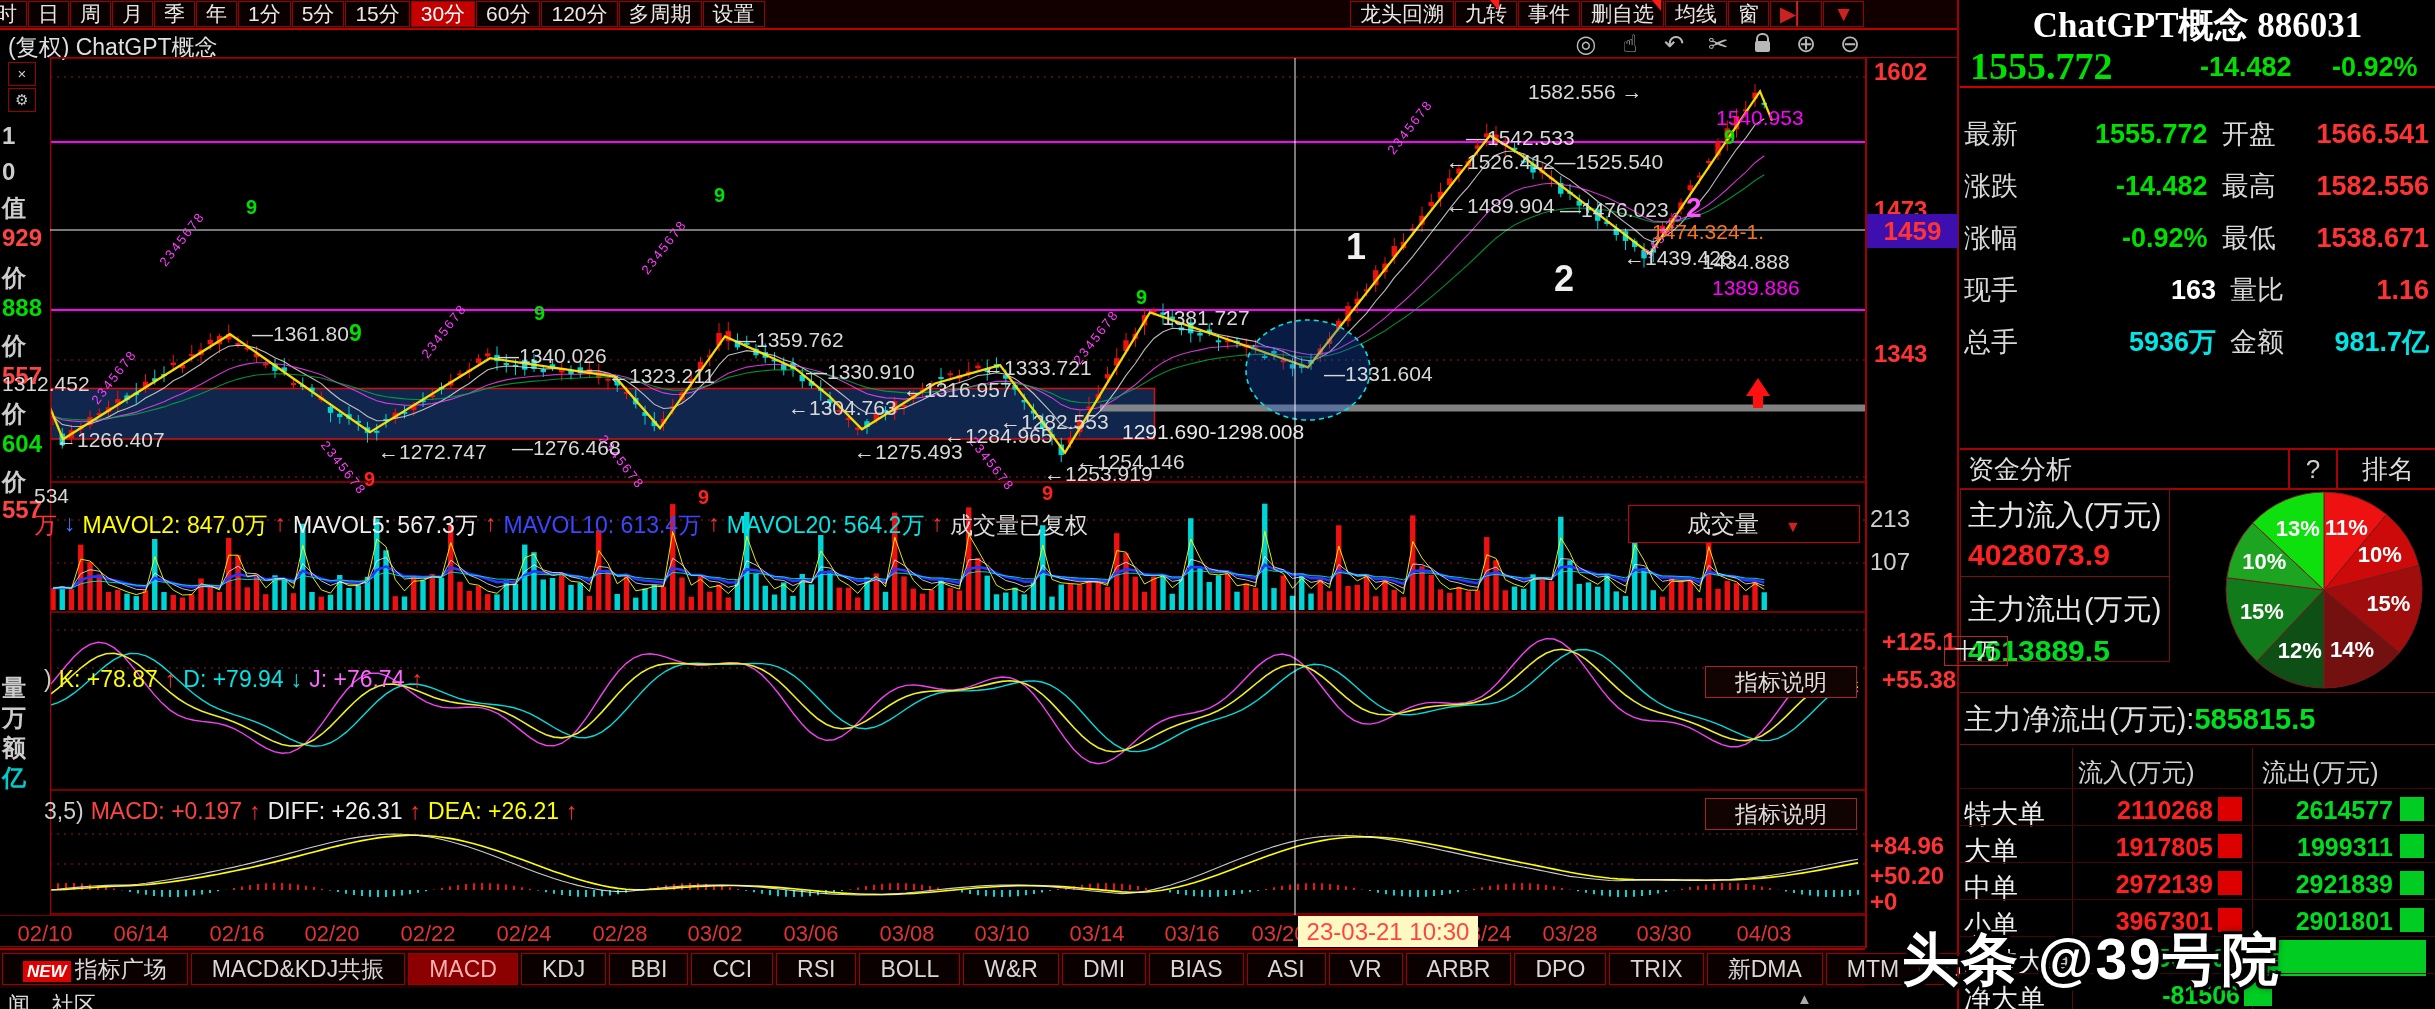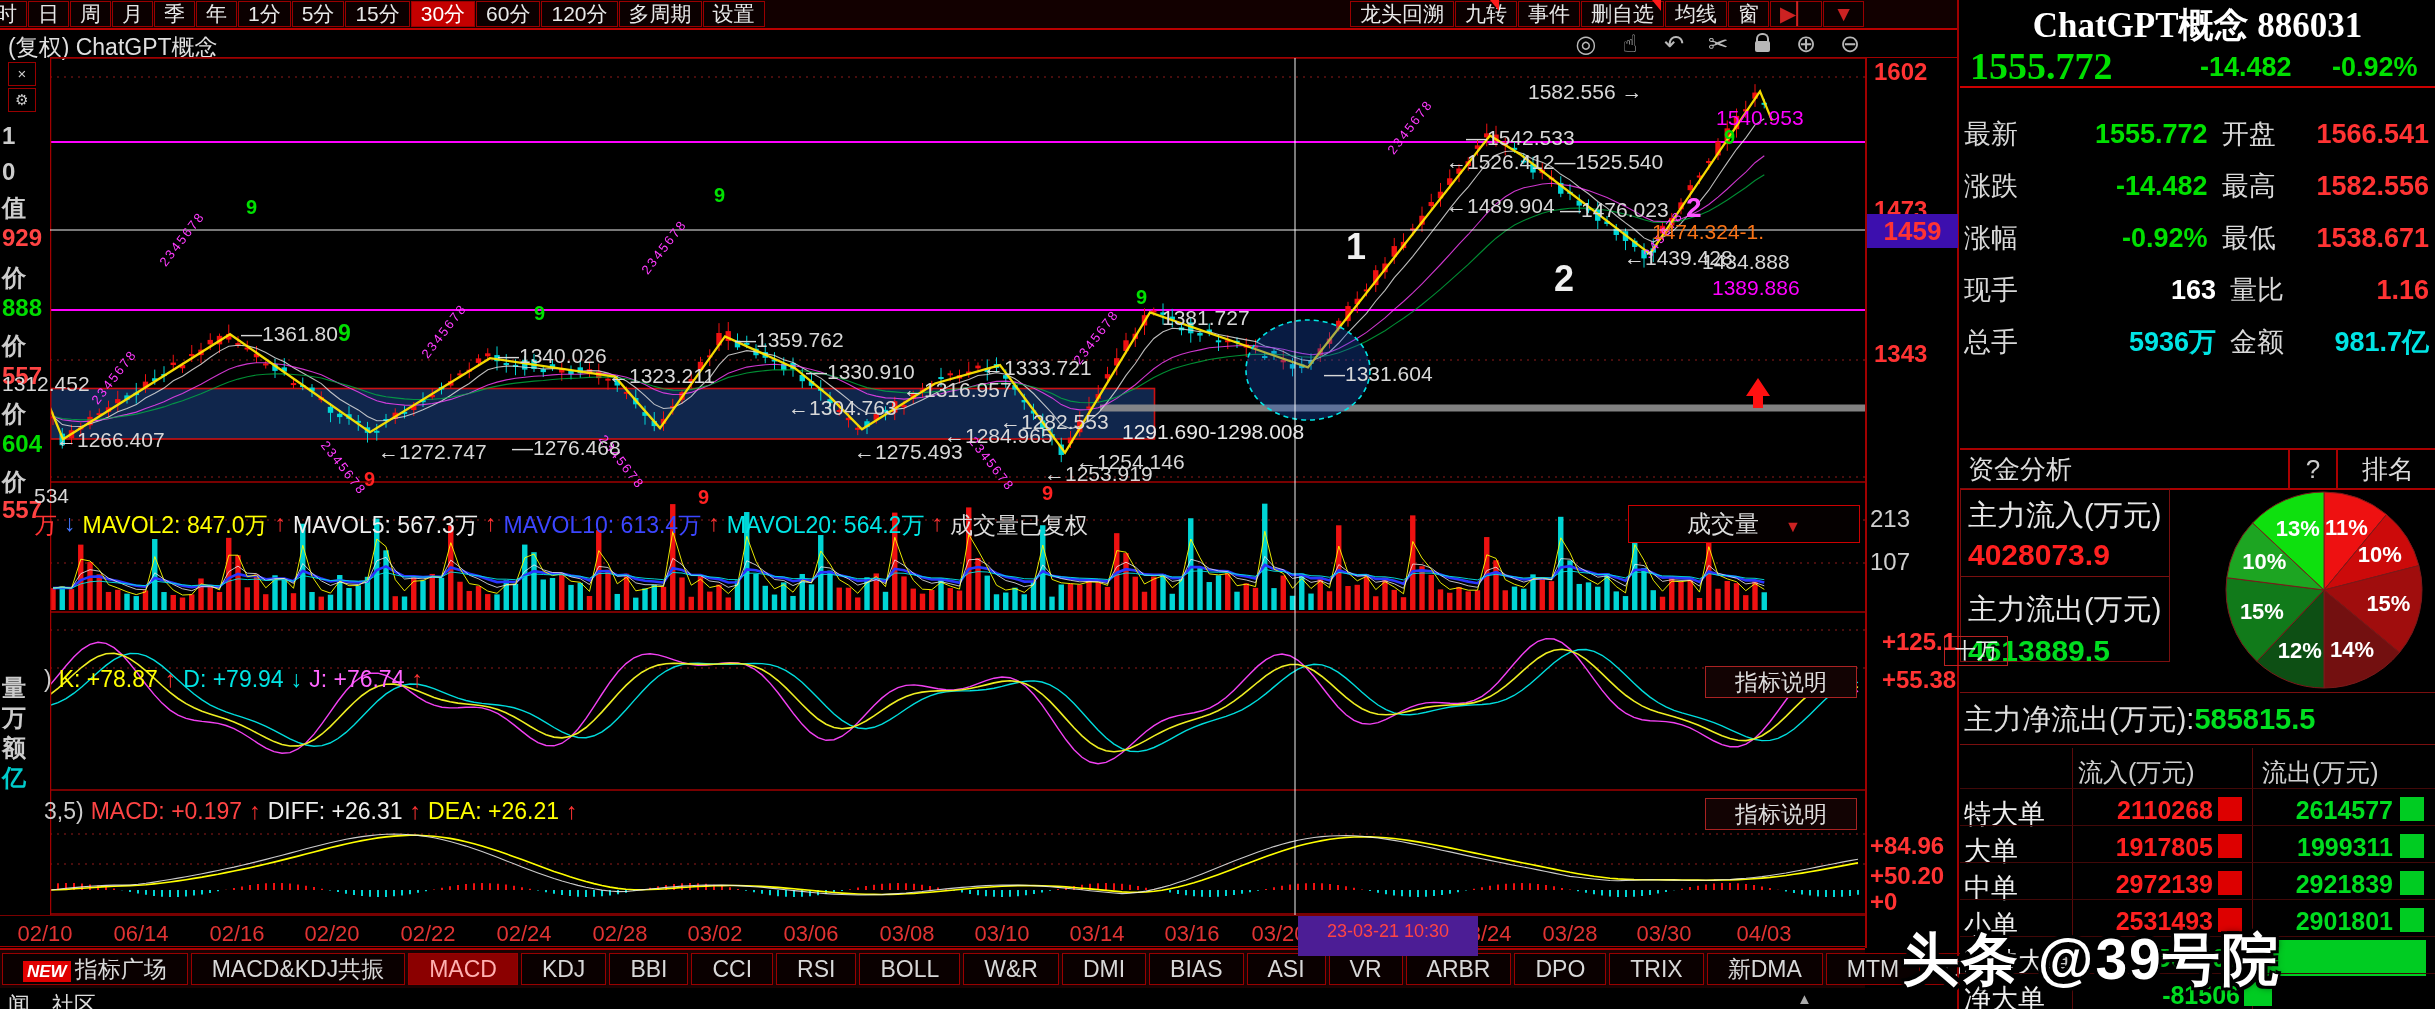--- a/index.html
+++ b/index.html
@@ -33,22 +33,22 @@
   .cluster{position:absolute;font-size:13px;letter-spacing:2px;color:#ff3bff;z-index:5;transform-origin:left bottom;}
   .nine{position:absolute;font-size:20px;font-weight:bold;z-index:6;}
   .wavedigit{position:absolute;color:#f0f0f0;z-index:6;font-weight:bold;}
   
   .axlabel{position:absolute;color:#ff3333;font-size:24px;font-weight:bold;white-space:nowrap;z-index:4;}
   .axgray{color:#cfcfcf;font-weight:normal;}
   #unit-box{position:absolute;left:1944px;top:636px;width:62px;height:28px;border:1px solid #bb2222;
             color:#e8e8e8;font-size:22px;text-align:center;line-height:28px;z-index:4;}
   #cross-price{position:absolute;left:1867px;top:214px;width:91px;height:34px;background:#3c0fae;
                color:#ff3333;font-size:26px;font-weight:bold;text-align:center;line-height:34px;z-index:5;}
-  #cross-date{position:absolute;left:1298px;top:916px;width:180px;height:40px;background:#4c1d95;
-              color:#ff4444;font-size:18px;text-align:center;line-height:31px;z-index:6;}
+  #cross-date{position:absolute;left:1298px;top:916px;width:180px;height:31px;background:#fef9c3;
+              color:#ff4444;font-size:24px;text-align:center;line-height:31px;z-index:6;}
   
   .paneheader{position:absolute;display:flex;gap:7px;font-size:23px;white-space:nowrap;z-index:4;}
   .explain-btn{position:absolute;left:1705px;width:150px;height:30px;border:1px solid #aa2222;background:#120303;
                color:#dddddd;font-size:23px;text-align:center;line-height:30px;z-index:5;cursor:default;}
   #vol-dropdown{position:absolute;left:1628px;top:505px;width:230px;height:36px;border:1px solid #cc0000;
                 background:#050000;color:#dddddd;font-size:24px;text-align:center;line-height:36px;z-index:5;cursor:default;}
   #vol-dropdown .caret{color:#cc2222;font-size:16px;margin-left:26px;}
   
   #date-axis{position:absolute;left:0;top:915px;width:1865px;height:33px;background:#000;border-top:1px solid #7a0000;}
   .dlabel{position:absolute;top:5px;color:#e03333;font-size:22px;transform:translateX(-50%);white-space:nowrap;}
@@ -986,21 +986,21 @@
       <line x1="0.5" y1="0" x2="0.5" y2="857" stroke="#a00000" stroke-width="1.5"></line>
       <ellipse cx="1258" cy="312" rx="62" ry="50" fill="rgba(25,85,205,0.32)" stroke="#00e5e5" stroke-width="1.6" stroke-dasharray="5 4"></ellipse>
       <path d="M1708 320 L1696 338 L1703 338 L1703 350 L1713 350 L1713 338 L1720 338 Z" fill="#ff1111"></path>
       <line x1="1245" y1="0" x2="1245" y2="857" stroke="#ffffff" stroke-width="1" opacity="0.95"></line>
       <line x1="0" y1="172" x2="1815" y2="172" stroke="#ffffff" stroke-width="1" opacity="0.95"></line>
     </svg>
 
   <div id="labels">
       <div class="plabel" style="left: 2px; top: 372px; color: rgb(216, 216, 216);">1312.452</div>
       <div class="plabel" style="left: 56px; top: 428px; color: rgb(216, 216, 216);">←1266.407</div>
-      <div class="plabel" style="left: 241px; top: 320px; color: rgb(216, 216, 216); text-align: right;">—1361.80<span class="pl9">9</span></div>
+      <div class="plabel" style="left: 252px; top: 320px; color: rgb(216, 216, 216); text-align: right;">—1361.80<span class="pl9">9</span></div>
       <div class="plabel" style="left: 498px; top: 344px; color: rgb(216, 216, 216);">—1340.026</div>
       <div class="plabel" style="left: 608px; top: 364px; color: rgb(216, 216, 216);">←1323.211</div>
       <div class="plabel" style="left: 378px; top: 440px; color: rgb(216, 216, 216);">←1272.747</div>
       <div class="plabel" style="left: 512px; top: 436px; color: rgb(216, 216, 216);">—1276.468</div>
       <div class="plabel" style="left: 1000px; top: 410px; color: rgb(216, 216, 216);">←1282.553</div>
       <div class="plabel" style="left: 1044px; top: 462px; color: rgb(216, 216, 216);">←1253.919</div>
       <div class="plabel" style="left: 735px; top: 328px; color: rgb(216, 216, 216);">—1359.762</div>
       <div class="plabel" style="left: 806px; top: 360px; color: rgb(216, 216, 216);">—1330.910</div>
       <div class="plabel" style="left: 788px; top: 396px; color: rgb(216, 216, 216);">←1304.763</div>
       <div class="plabel" style="left: 854px; top: 440px; color: rgb(216, 216, 216);">←1275.493</div>
@@ -1248,21 +1248,21 @@
           <div class="frval" style="left: 298px; top: 85px; color: rgb(0, 221, 32);">1999311</div>
           <div class="frbar" style="left: 440px; top: 86px; background: rgb(0, 204, 34);"></div>
           <div style="position: absolute; left: 0px; top: 77px; width: 475px; height: 1px; background: rgb(66, 8, 8);"></div>
           <div class="frname" style="top: 122px;">中单</div>
           <div class="frval" style="left: 118px; top: 122px; color: rgb(255, 32, 32);">2972139</div>
           <div class="frbar" style="left: 258px; top: 123px; background: rgb(221, 0, 0);"></div>
           <div class="frval" style="left: 298px; top: 122px; color: rgb(0, 221, 32);">2921839</div>
           <div class="frbar" style="left: 440px; top: 123px; background: rgb(0, 204, 34);"></div>
           <div style="position: absolute; left: 0px; top: 114px; width: 475px; height: 1px; background: rgb(66, 8, 8);"></div>
           <div class="frname" style="top: 159px;">小单</div>
-          <div class="frval" style="left: 118px; top: 159px; color: rgb(255, 32, 32);">2531493</div>
+          <div class="frval" style="left: 118px; top: 159px; color: rgb(255, 32, 32);">3967301</div>
           <div class="frbar" style="left: 258px; top: 160px; background: rgb(221, 0, 0);"></div>
           <div class="frval" style="left: 298px; top: 159px; color: rgb(0, 221, 32);">2901801</div>
           <div class="frbar" style="left: 440px; top: 160px; background: rgb(0, 204, 34);"></div>
           <div style="position: absolute; left: 0px; top: 151px; width: 475px; height: 1px; background: rgb(66, 8, 8);"></div>
           <div class="frname" style="top: 196px;">净特大单</div>
           <div class="frval" style="left: 145px; top: 196px; color: rgb(0, 221, 32);">-504309</div>
           <div class="frbar" style="background: rgb(0, 204, 34); left: 298px; top: 192px; width: 168px; height: 36px;"></div>
           <div style="position: absolute; left: 0px; top: 188px; width: 475px; height: 1px; background: rgb(66, 8, 8);"></div>
           <div class="frname" style="top: 233px;">净大单</div>
           <div class="frval" style="left: 145px; top: 233px; color: rgb(0, 221, 32);">-81506</div>

